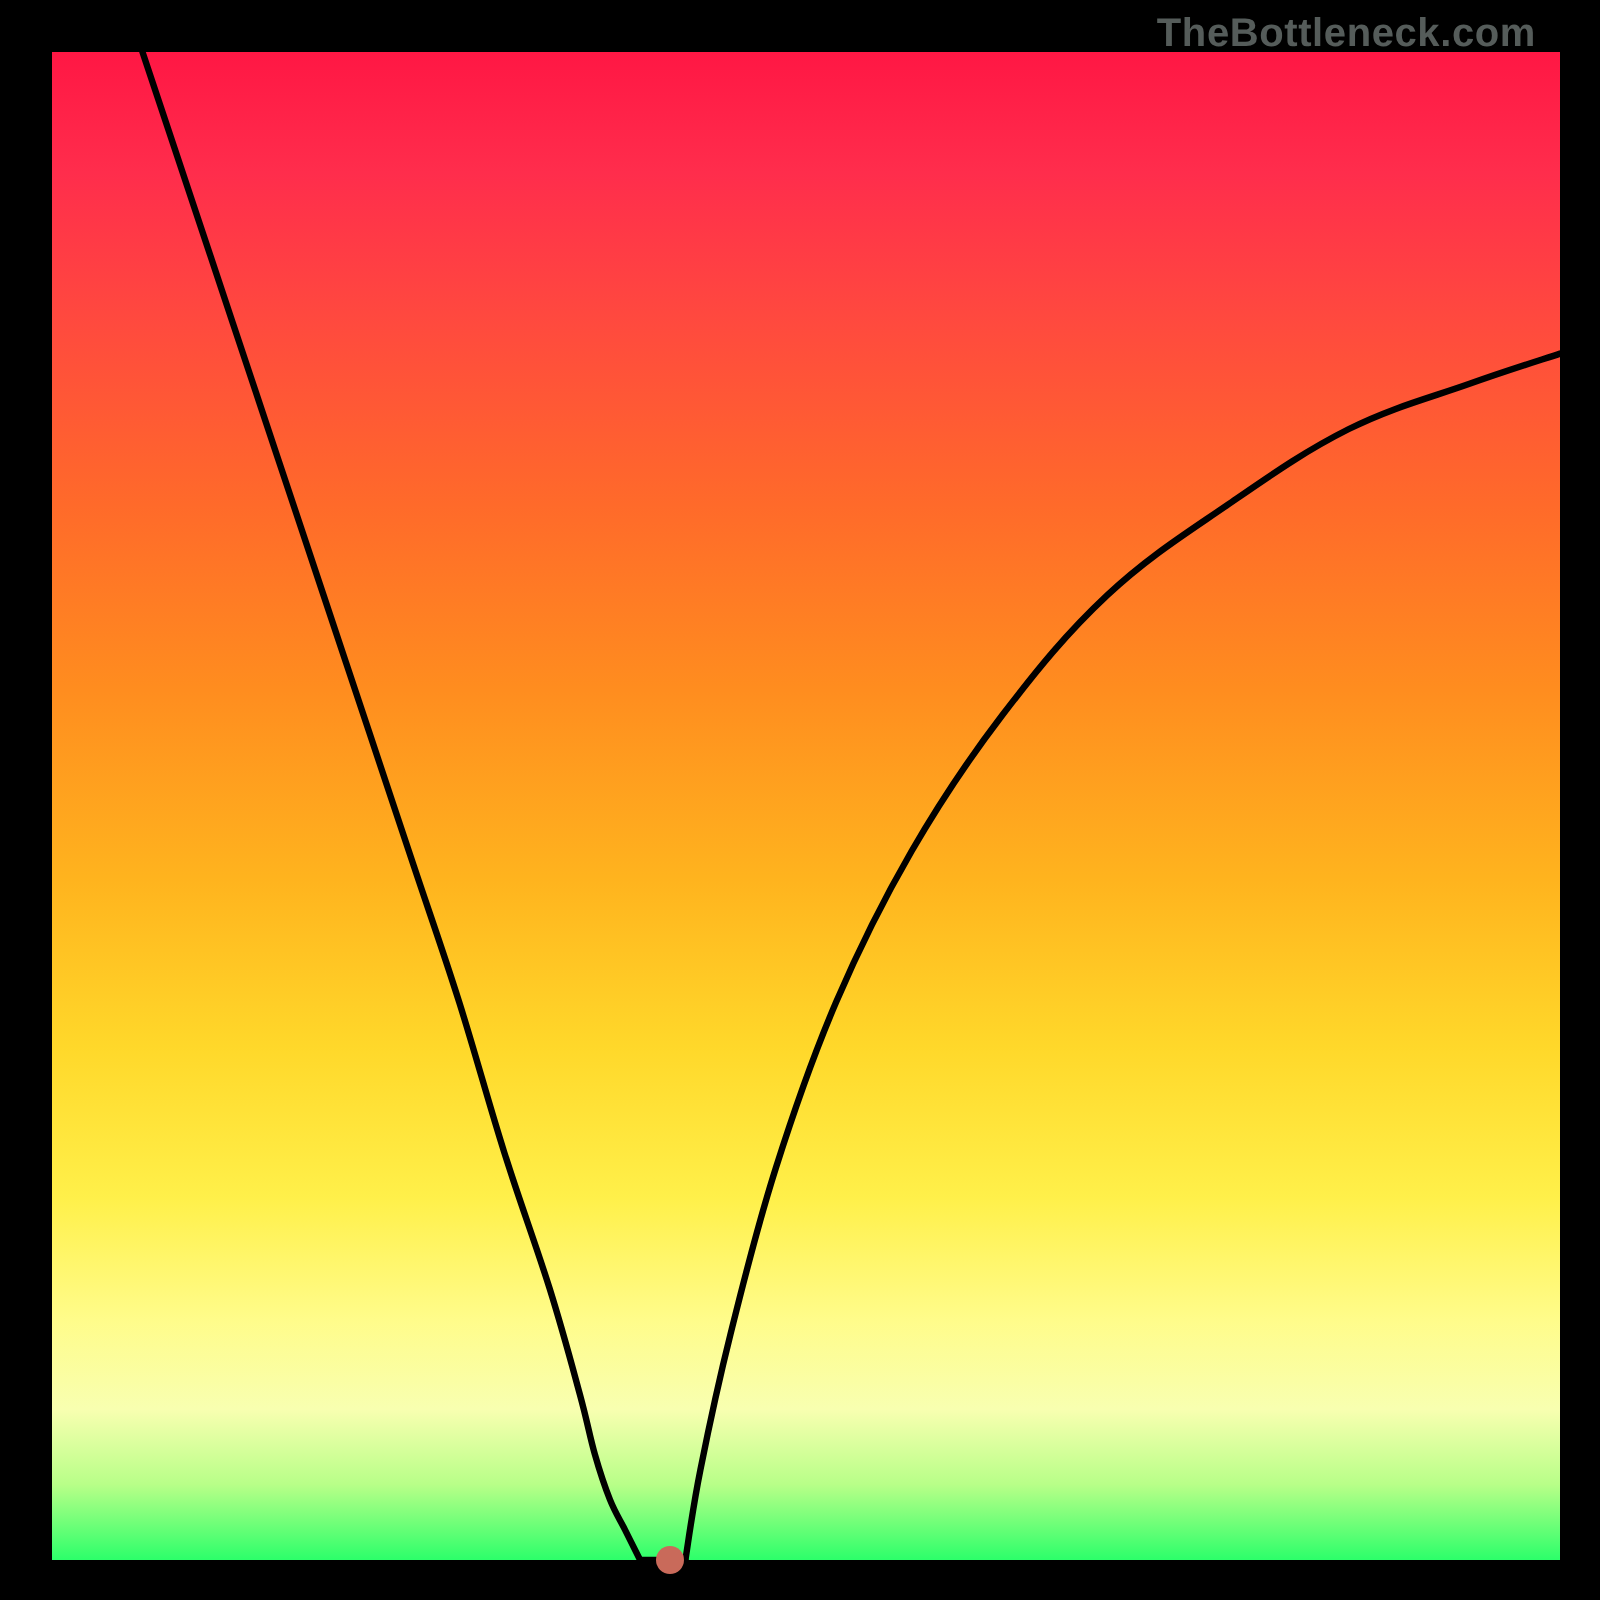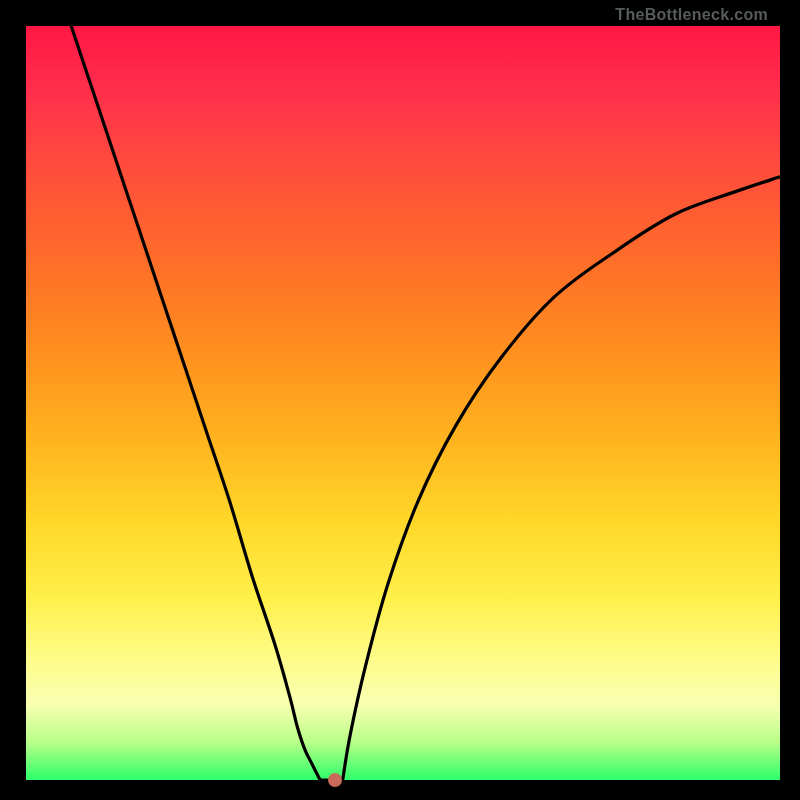--- a/index.html
+++ b/index.html
@@ -39,21 +39,21 @@
       #f8ffb0 90%,
       #b8ff88 95%,
       #2cff6a 100%
     );
   }
   .attribution {
     position: absolute;
     top: 6px;
     right: 32px;
     font-family: Arial, Helvetica, sans-serif;
-    font-size: 16px;
+    font-size: 20px;
     font-weight: 600;
     color: #555c5a;
     letter-spacing: 0.3px;
     user-select: none;
   }
   svg.curves {
     position: absolute;
     left: 26px;
     top: 26px;
     width: 754px;

